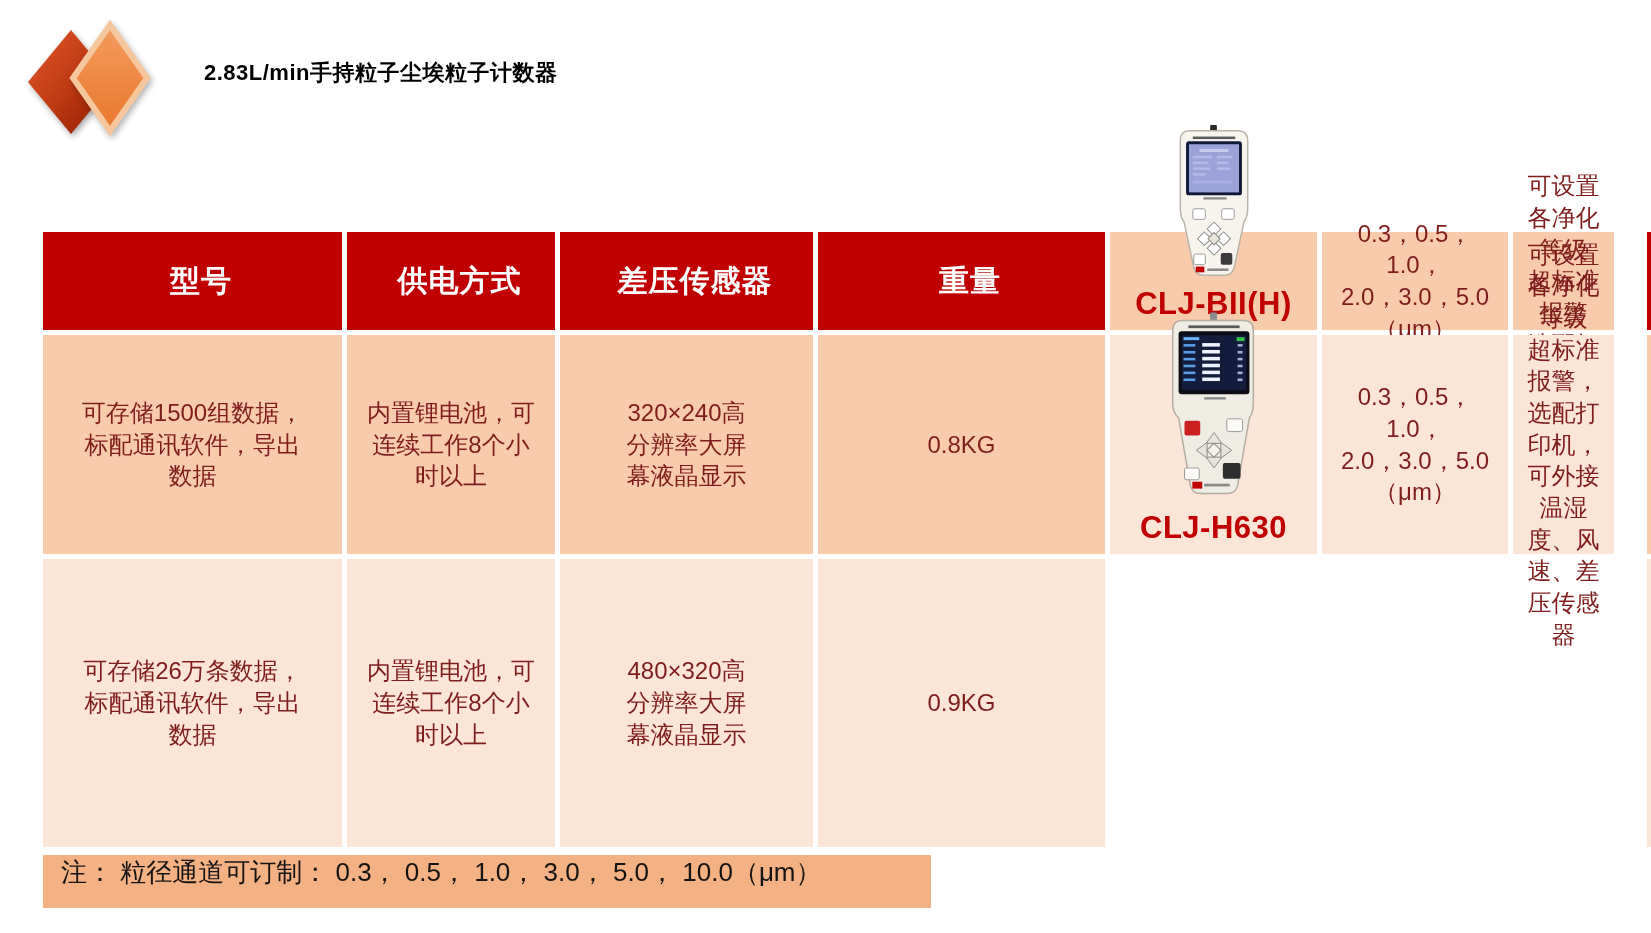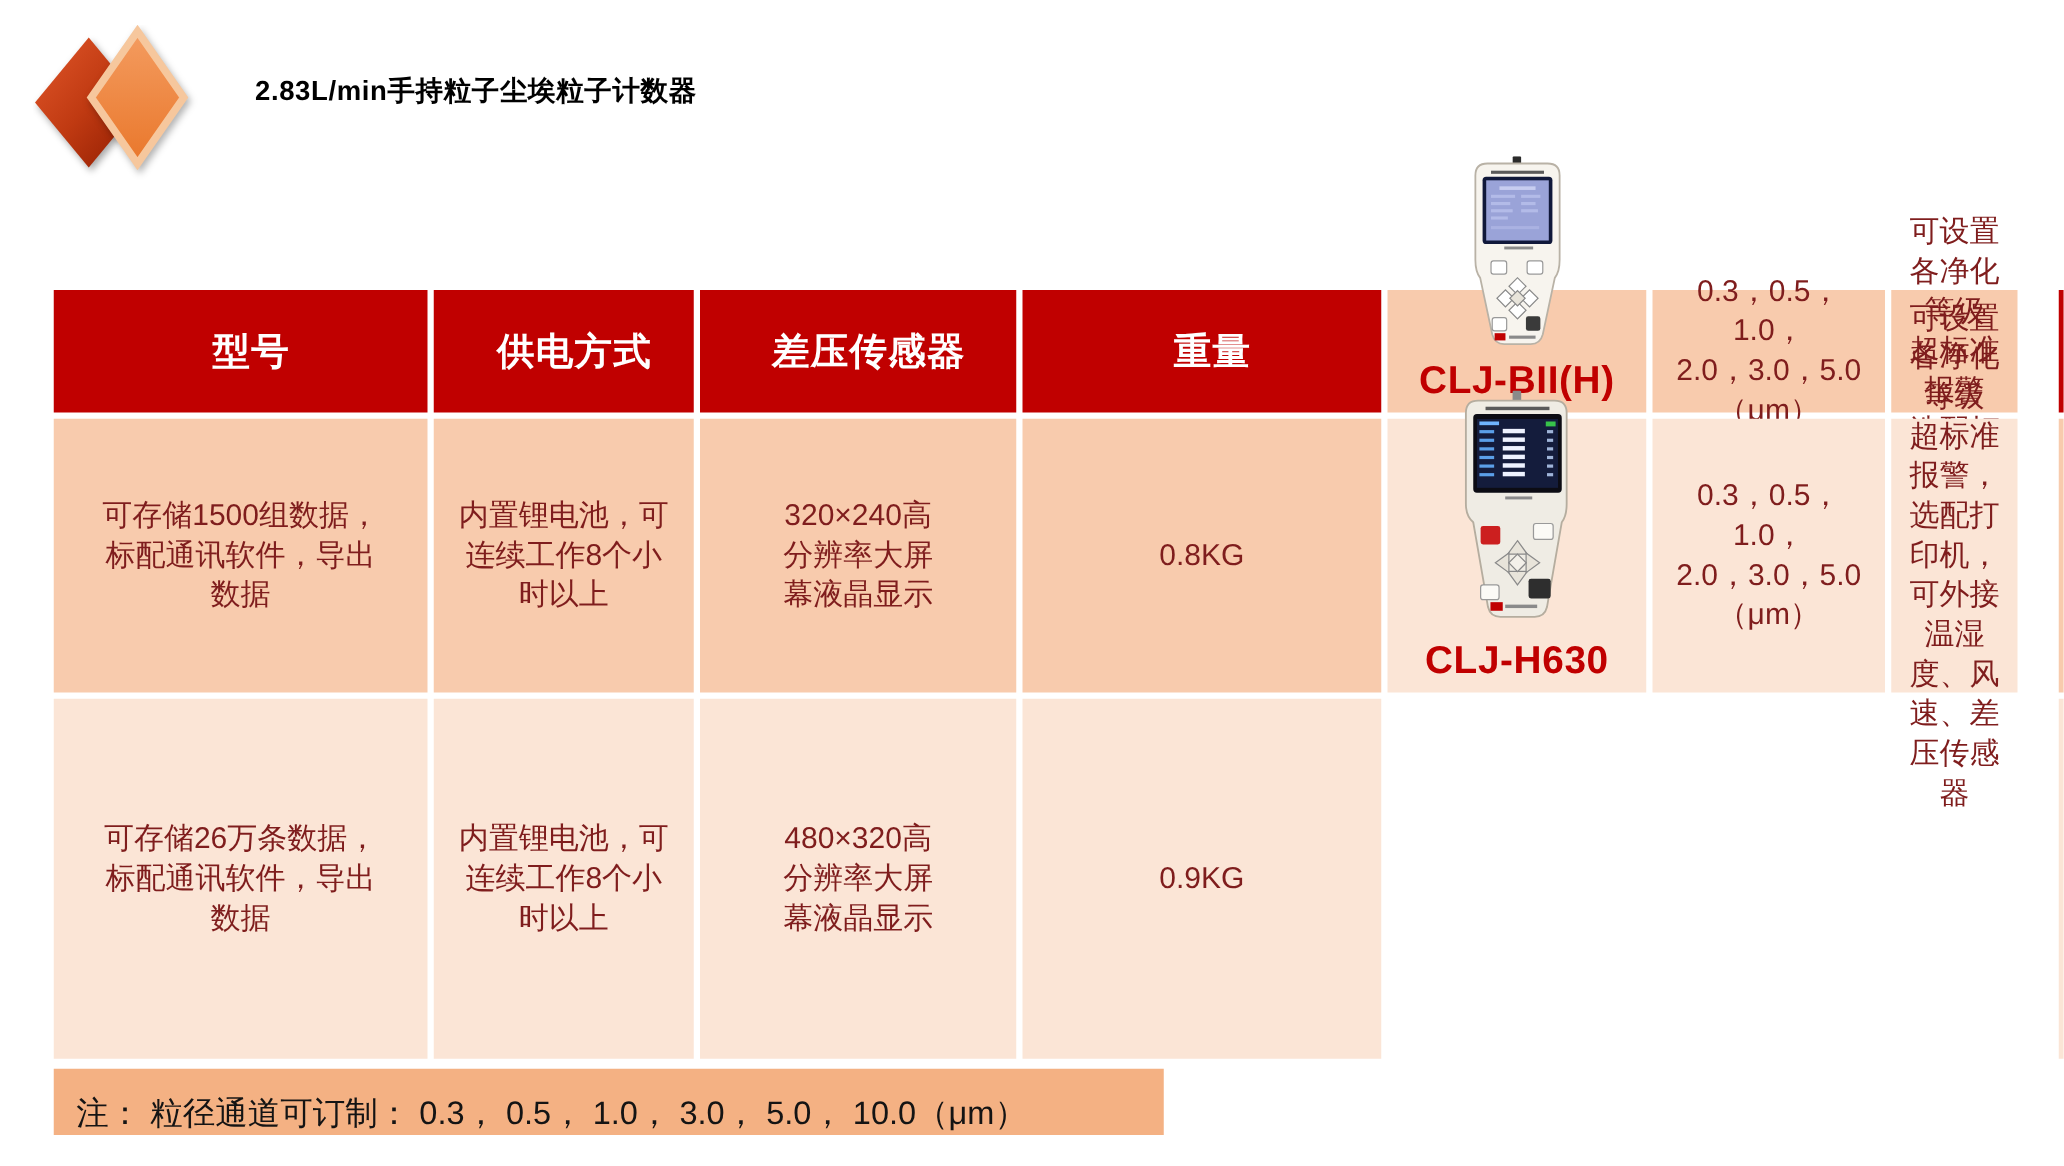--- a/index.html
+++ b/index.html
@@ -32,21 +32,21 @@
   .r2 { background:#FBE5D6; }
   .body-text { font-size:24px; color:#7f1d1d; white-space:pre-line; line-height:1.32; }
   .model-cell { flex-direction:column; justify-content:flex-end; padding-bottom:8px; }
   .model-name { color:#C00000; font-weight:700; font-size:31px; margin-top:5px; letter-spacing:.5px; }
   .device { line-height:0; }
 
   
   .note {
     position:absolute; left:43px; top:855px; width:888px; height:53px;
     background:#F4B183; color:#141414; font-size:26px;
-    display:flex; align-items:flex-end; padding-left:18px; white-space:nowrap;
+    display:flex; align-items:flex-start; padding-left:18px; white-space:nowrap;
   }
 
   
   .sliver { position:absolute; left:1647px; width:4px; }
   .sliver.s-head { top:232px; height:98px; background:#C00000; }
   .sliver.s-r1 { top:335px; height:219px; background:#F8CBAD; }
   .sliver.s-r2 { top:559px; height:288px; background:#FBE5D6; }
 </style>
 </head>
 <body>

